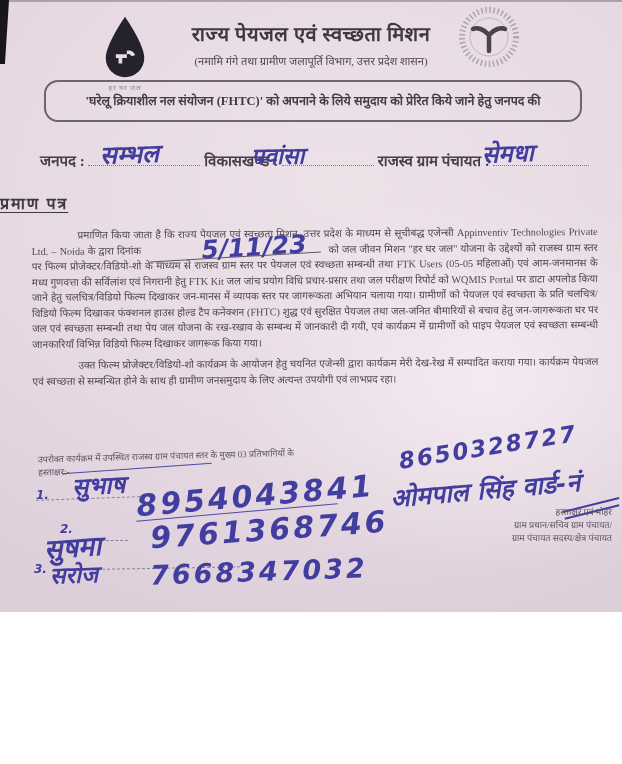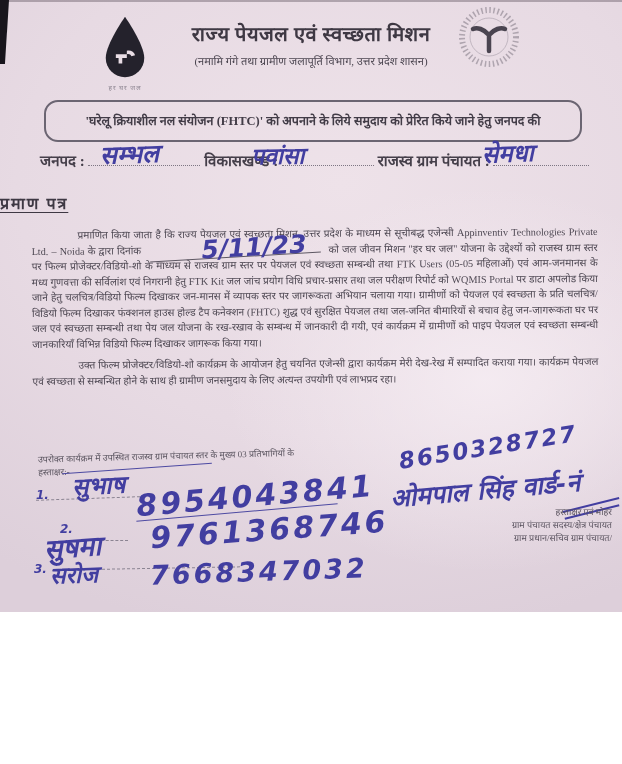--- a/index.html
+++ b/index.html
@@ -18,21 +18,21 @@
   
   .logo-left { position:absolute; left:94px; top:14px; width:62px; text-align:center; }
   .logo-caption { font-size:6.5px; color:#8d8591; letter-spacing:1px; line-height:7px; }
   .title-block { position:absolute; left:131px; top:20px; width:360px; text-align:center; }
   .title { font-size:20px; font-weight:bold; color:#3e3843; letter-spacing:.5px; }
   .subtitle { font-size:11px; margin-top:6px; color:#4b4550; }
   .stamp { position:absolute; right:102px; top:6px; }
   
   .notice-box { position:absolute; left:44px; top:80px; width:506px;
     border:2px solid #6b6572; border-radius:14px; padding:8px 14px;
-    text-align:center; font-weight:bold; font-size:12.5px; line-height:22px; color:#423c47;margin-top:20px; }
+    text-align:center; font-weight:bold; font-size:12.5px; line-height:22px; color:#423c47; }
   
   .form-line { position:absolute; left:40px; top:150px; width:560px;
     font-size:15px; font-weight:bold; color:#453f4a; white-space:nowrap; }
   .dotline { display:inline-block; border-bottom:1.5px dotted #7d7683; height:12px; }
   .w1{width:112px}.w2{width:92px}.w3{width:96px}
   
   .hw { position:absolute; font-family:"DejaVu Sans","Liberation Sans",sans-serif;
     font-style:italic; font-weight:600; color:#423ea0; white-space:nowrap; }
   .hw-janpad { left:100px; top:136px; font-size:25px; transform:rotate(-2deg); }
   .hw-block  { left:251px; top:139px; font-size:23px; transform:rotate(-1deg); }
@@ -147,17 +147,17 @@
   <div class="hw num p3-num">3.</div>
   <div class="hw p3-name">सरोज</div>
   <div class="hw p3-phone">7668347032</div>
 
   <div class="hw off-phone">8650328727</div>
   <div class="hw off-name">ओमपाल सिंह वार्ड-नं</div>
   <div class="fl1 rline"></div>
   <div class="fl2 rline"></div>
   <div class="stamp-text">
     <div>हस्ताक्षर एवं मोहर</div>
+    <div>ग्राम प्रधान/सचिव ग्राम पंचायत/</div>
     <div>ग्राम पंचायत सदस्य/क्षेत्र पंचायत</div>
-    <div>ग्राम प्रधान/सचिव ग्राम पंचायत/</div>
   </div>
 
 </div>
 
 </body></html>

